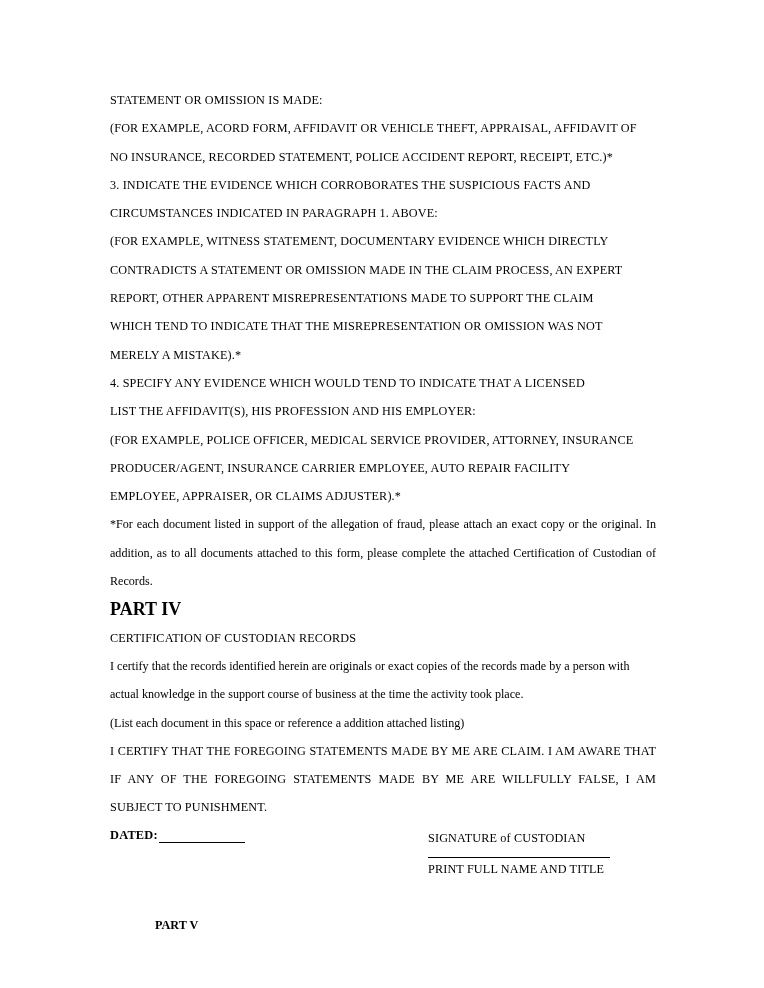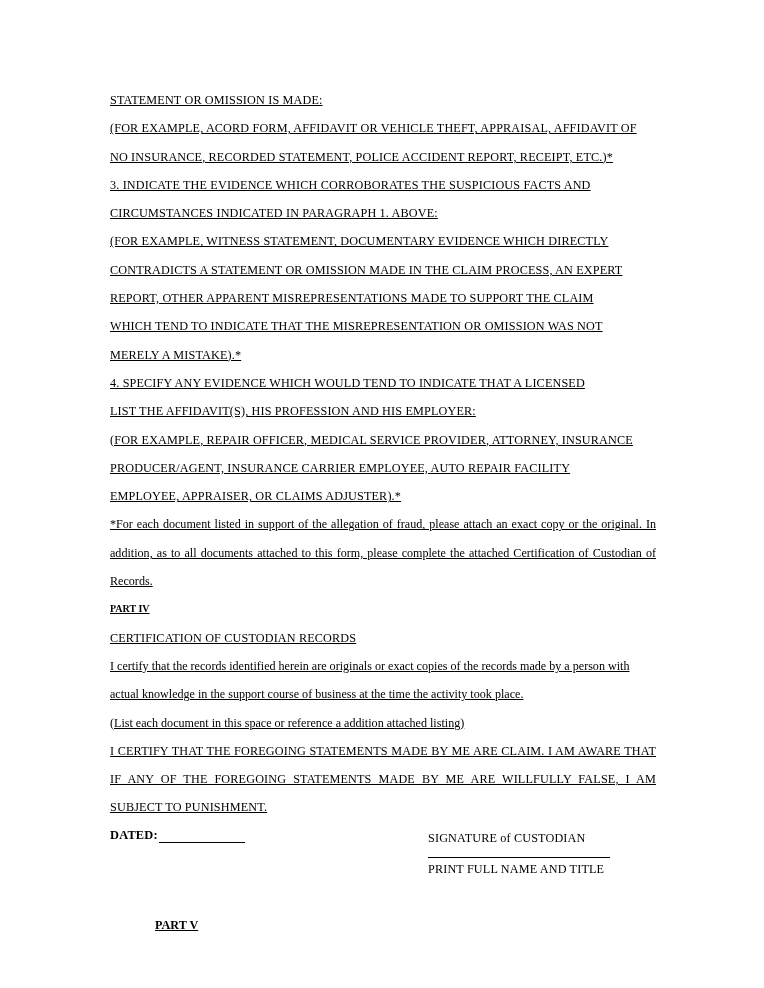--- a/index.html
+++ b/index.html
@@ -12,21 +12,20 @@
     background: #ffffff;
     font-family: "Liberation Serif", serif;
     color: #000000;
   }
   .page {
     position: relative;
     width: 764px;
     height: 780px;
     box-sizing: border-box;
     padding: 86px 108px 12px 110px;
-    text-decoration: underline;
   }
   .doc-body {
     width: 100%;
   }
   .line {
     font-size: 12.2px;
     line-height: 28.3px;
     letter-spacing: 0.15px;
     white-space: nowrap;
   }
@@ -39,21 +38,21 @@
     white-space: normal;
   }
   .justify {
     text-align: justify;
     text-justify: inter-word;
   }
   .blk {
     margin: 0;
   }
   .part-head {
-    font-size: 10px;
+    font-size: 18px;
     line-height: 28.3px;
     font-weight: bold;
   }
   .sig-row {
     position: relative;
     height: 62px;
     margin-top: 6px;
   }
   .dated {
     position: absolute;
@@ -112,21 +111,21 @@
     <div class="line caps">NO INSURANCE, RECORDED STATEMENT, POLICE ACCIDENT REPORT, RECEIPT, ETC.)*</div>
     <div class="line caps">3. INDICATE THE EVIDENCE WHICH CORROBORATES THE SUSPICIOUS FACTS AND</div>
     <div class="line caps">CIRCUMSTANCES INDICATED IN PARAGRAPH 1. ABOVE:</div>
     <div class="line caps">(FOR EXAMPLE, WITNESS STATEMENT, DOCUMENTARY EVIDENCE WHICH DIRECTLY</div>
     <div class="line caps">CONTRADICTS A STATEMENT OR OMISSION MADE IN THE CLAIM PROCESS, AN EXPERT</div>
     <div class="line caps">REPORT, OTHER APPARENT MISREPRESENTATIONS MADE TO SUPPORT THE CLAIM</div>
     <div class="line caps">WHICH TEND TO INDICATE THAT THE MISREPRESENTATION OR OMISSION WAS NOT</div>
     <div class="line caps">MERELY A MISTAKE).*</div>
     <div class="line caps">4. SPECIFY ANY EVIDENCE WHICH WOULD TEND TO INDICATE THAT A LICENSED</div>
     <div class="line caps">LIST THE AFFIDAVIT(S), HIS PROFESSION AND HIS EMPLOYER:</div>
-    <div class="line caps">(FOR EXAMPLE, REPAIR OFFICER, MEDICAL SERVICE PROVIDER, ATTORNEY, INSURANCE</div>
+    <div class="line caps">(FOR EXAMPLE, POLICE OFFICER, MEDICAL SERVICE PROVIDER, ATTORNEY, INSURANCE</div>
     <div class="line caps">PRODUCER/AGENT, INSURANCE CARRIER EMPLOYEE, AUTO REPAIR FACILITY</div>
     <div class="line caps">EMPLOYEE, APPRAISER, OR CLAIMS ADJUSTER).*</div>
 
     <p class="small justify blk">*For each document listed in support of the allegation of fraud, please attach an exact copy or the original. In addition, as to all documents attached to this form, please complete the attached Certification of Custodian of Records.</p>
 
     <div class="part-head">PART IV</div>
     <div class="line caps">CERTIFICATION OF CUSTODIAN RECORDS</div>
 
     <div class="small">I certify that the records identified herein are originals or exact copies of the records made by a person with</div>
     <div class="small">actual knowledge in the support course of business at the time the activity took place.</div>

